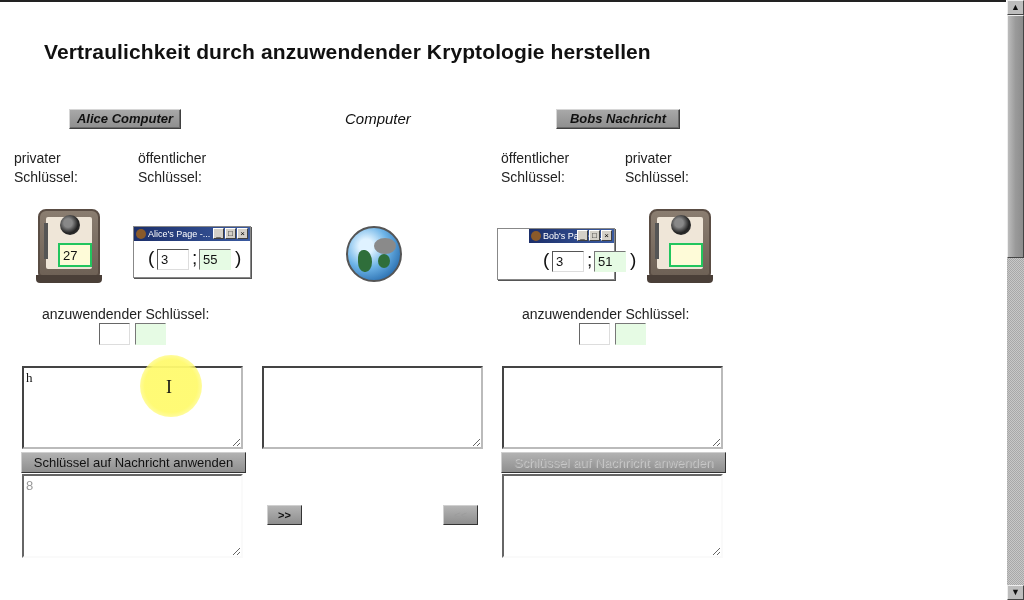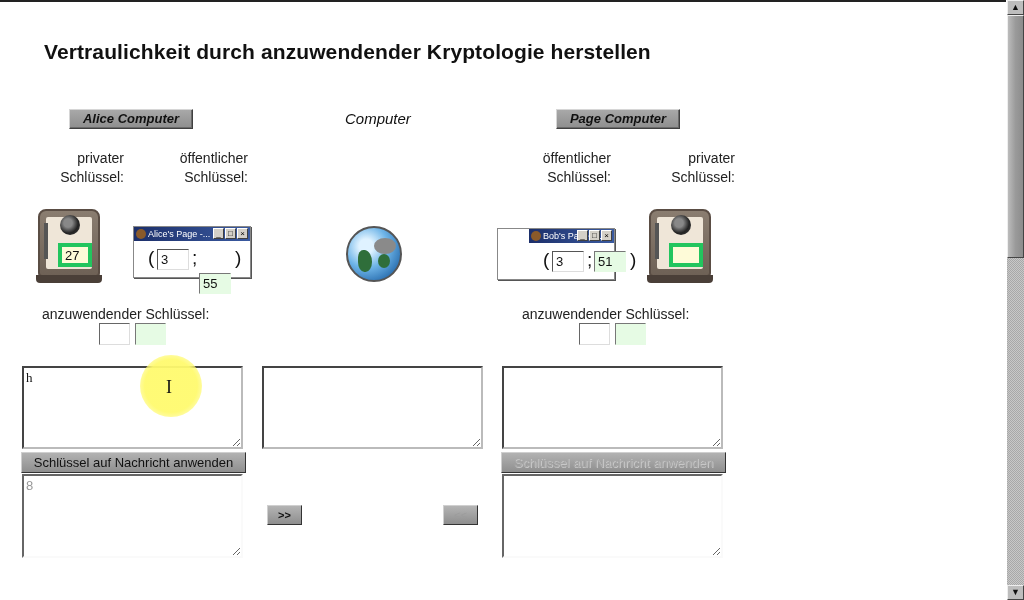--- a/index.html
+++ b/index.html
@@ -18,21 +18,21 @@
       border:1px solid; border-color:#d6d6d6 #404040 #404040 #d6d6d6;
       font-size:13px; font-weight:bold; font-style:italic; color:#111;
       text-align:center; line-height:18px; cursor:pointer; padding:0;
       font-family:"Liberation Sans", sans-serif;
       box-shadow: inset -1px -1px 0 #6a6a6a;
     }
     .internet-label {
       position:absolute; left:345px; top:110px; font-size:15px; font-style:italic; color:#111;
     }
     .key-label {
-      position:absolute; font-size:14px; text-align:right; line-height:19px; color:#222; width:110px;
+      position:absolute; font-size:14px; text-align:left; line-height:19px; color:#222; width:110px;
     }
     
     .safe {
       position:absolute; width:66px; height:78px;
     }
     .safe-body {
       position:absolute; left:2px; top:2px; width:62px; height:68px; border-radius:8px 8px 4px 4px;
       background:linear-gradient(#8a7d70,#6e6156); border:2px solid #5a4d44; box-sizing:border-box;
     }
     .safe-inner {
@@ -43,21 +43,21 @@
       background:radial-gradient(circle at 40% 40%, #888 0 25%, #222 60%, #444 100%);
     }
     .safe-handle {
       position:absolute; left:8px; top:16px; width:4px; height:36px; background:#555;
     }
     .safe-feet {
       position:absolute; left:0; top:68px; width:66px; height:8px; background:#4a3f38; border-radius:0 0 4px 4px;
     }
     .safe-field {
       position:absolute; left:22px; top:36px; width:34px; height:24px; background:#fefbd8;
-      border:4px solid #22c55e; box-sizing:border-box; font-size:13px; padding:2px 3px; color:#111;
+      border:2px solid #22c55e; box-sizing:border-box; font-size:13px; padding:2px 3px; color:#111;
       font-family:"Liberation Sans", sans-serif;
     }
     
     .miniwin {
       position:absolute; width:118px; height:52px; box-sizing:border-box;
       border:1px solid #888; background:#fff; box-shadow: 1px 1px 0 #555;
     }
     .miniwin-title {
       height:14px; background:linear-gradient(90deg,#1c2f6a,#3a5aa0); color:#fff;
       font-size:9px; line-height:14px; padding-left:14px; position:relative; white-space:nowrap; overflow:hidden;
@@ -141,23 +141,23 @@
       border:1px solid; border-color:#eee #444 #444 #eee;
     }
   </style>
 </head>
 <body>
 
 <div class="topline"></div>
 
 <h1 class="title">Vertraulichkeit durch anzuwendender Kryptologie herstellen</h1>
 
-<button class="raised-btn" style="left:69px;top:109px;width:124px;">Alice Computer</button>
+<button class="raised-btn" style="left:69px;top:109px;width:112px;">Alice Computer</button>
 <div class="internet-label">Computer</div>
-<button class="raised-btn" style="left:556px;top:109px;width:124px;">Page Computer</button>
+<button class="raised-btn" style="left:556px;top:109px;width:124px;">Bobs Nachricht</button>
 
 <div class="key-label" style="left:14px;top:149px;white-space:pre-line;">privater
 Schlüssel:</div>
 <div class="key-label" style="left:138px;top:149px;white-space:pre-line;">öffentlicher
 Schlüssel:</div>
 <div class="key-label" style="left:501px;top:149px;white-space:pre-line;">öffentlicher
 Schlüssel:</div>
 <div class="key-label" style="left:625px;top:149px;white-space:pre-line;">privater
 Schlüssel:</div>
 
@@ -176,21 +176,21 @@
     <span class="app-ico"></span>
     <span>Alice's Page -...</span>
     <span class="wbtn" style="right:26px;">_</span>
     <span class="wbtn" style="right:14px;">□</span>
     <span class="wbtn" style="right:2px;">×</span>
   </div>
   <div class="miniwin-body">
     <span class="paren" style="left:14px;">(</span>
     <input class="small-input" style="left: 23px; width: 32px;" value="3">
     <span class="paren" style="left:58px;">;</span>
-    <input class="small-input green" style="left: 65px; width: 32px; margin-top: 24px;" value="55">
+    <input class="small-input green" style="left: 65px; width: 32px;" value="55">
     <span class="paren" style="left:101px;">)</span>
   </div>
 </div>
 
 <div class="globe">
   <div class="land1"></div>
     <div class="land2"></div>
     <div class="land3"></div>
 </div>
 

